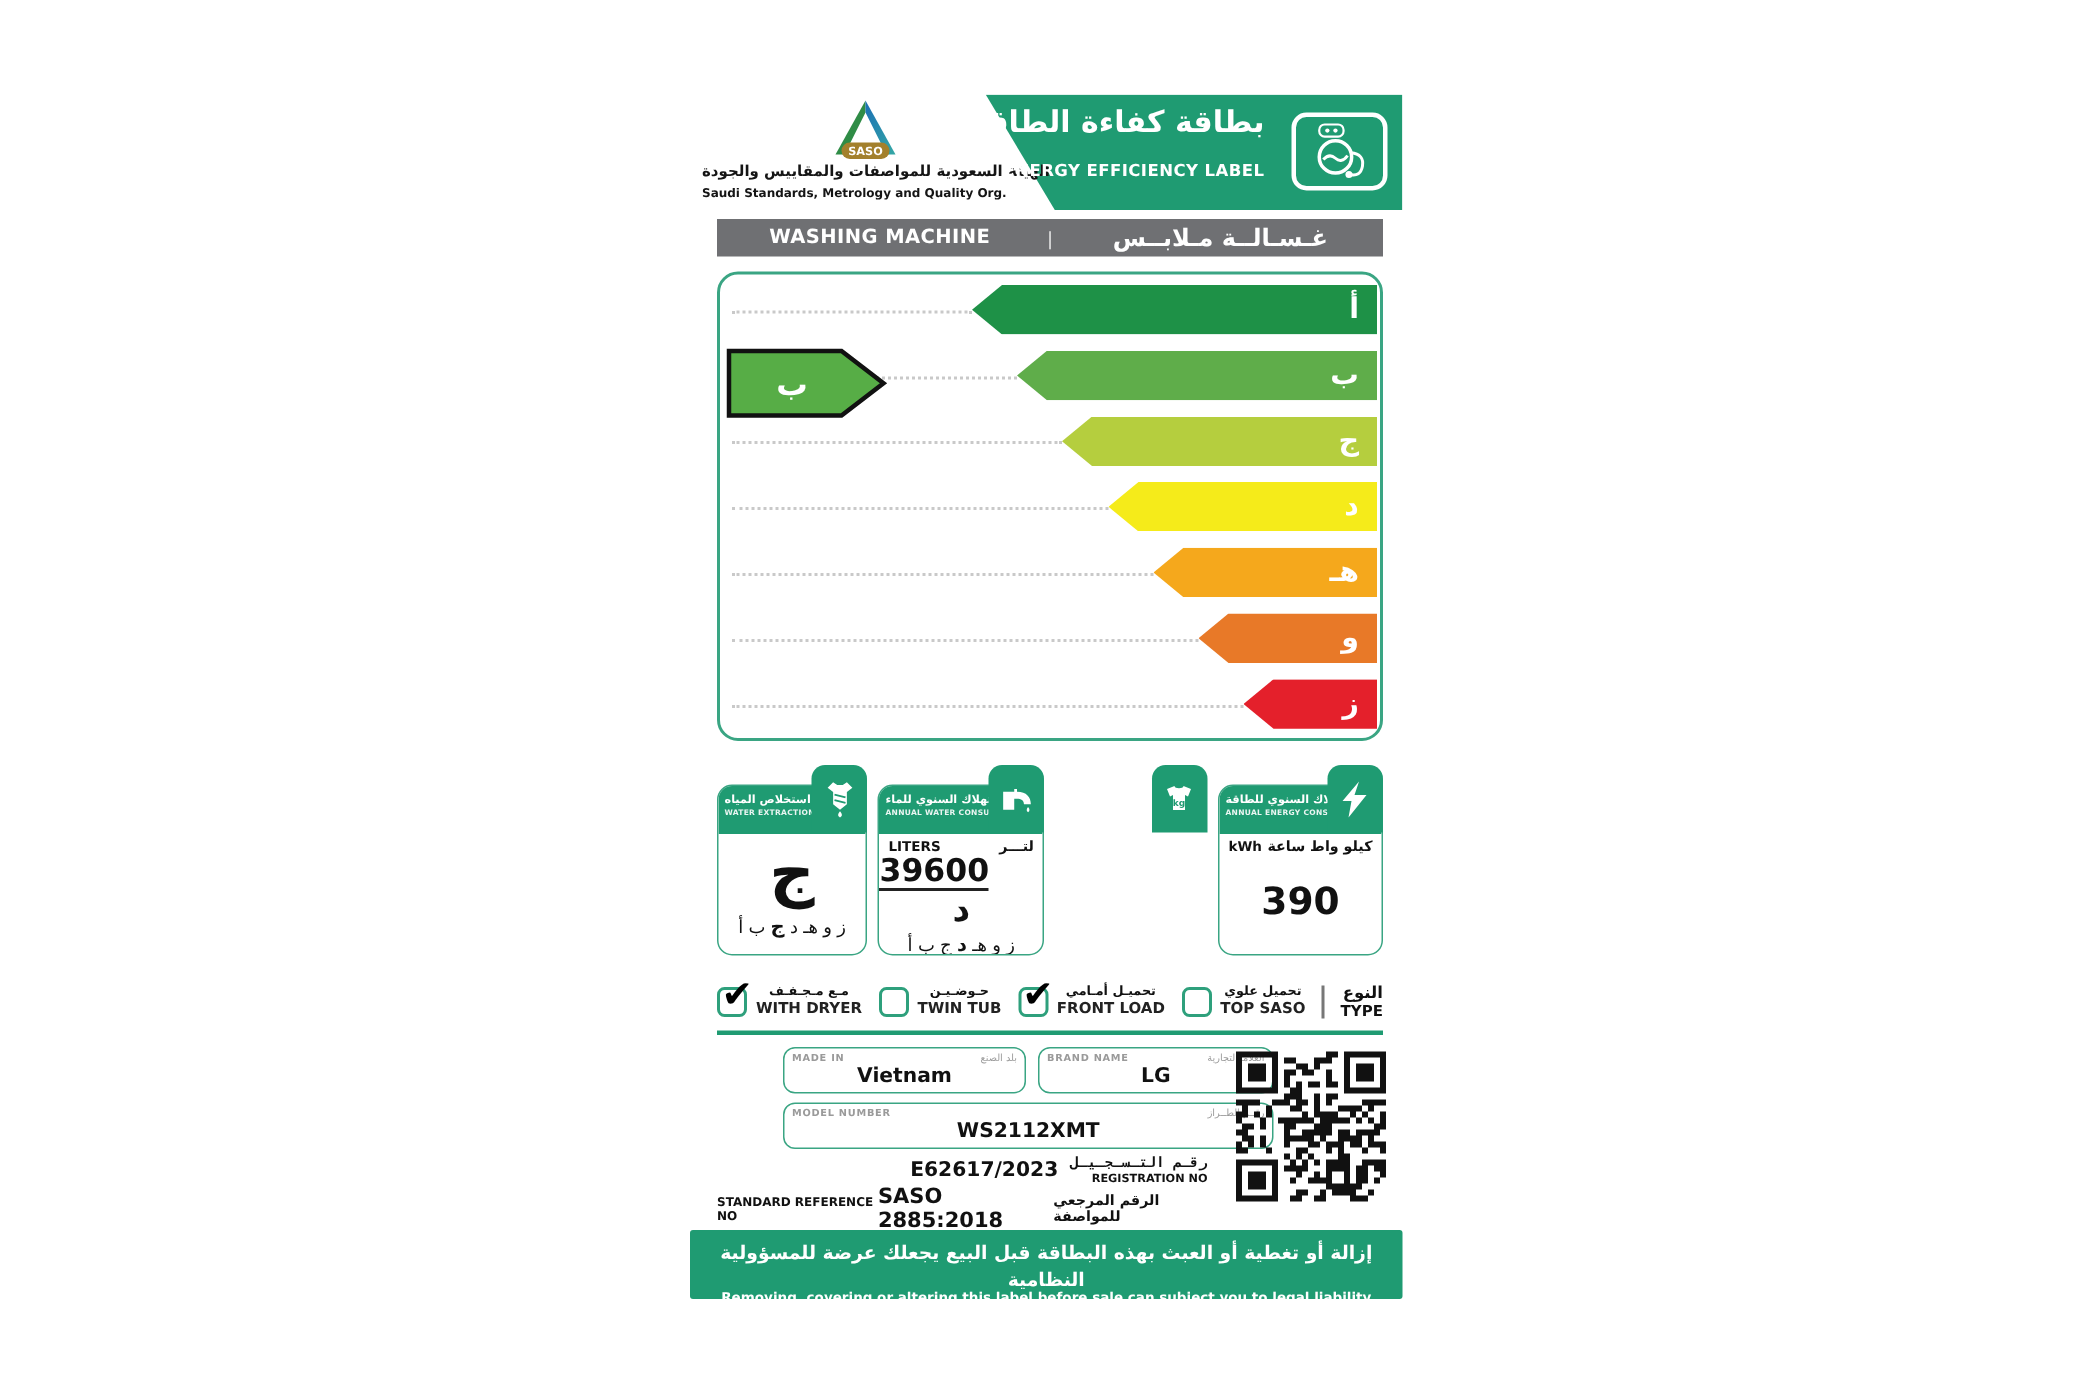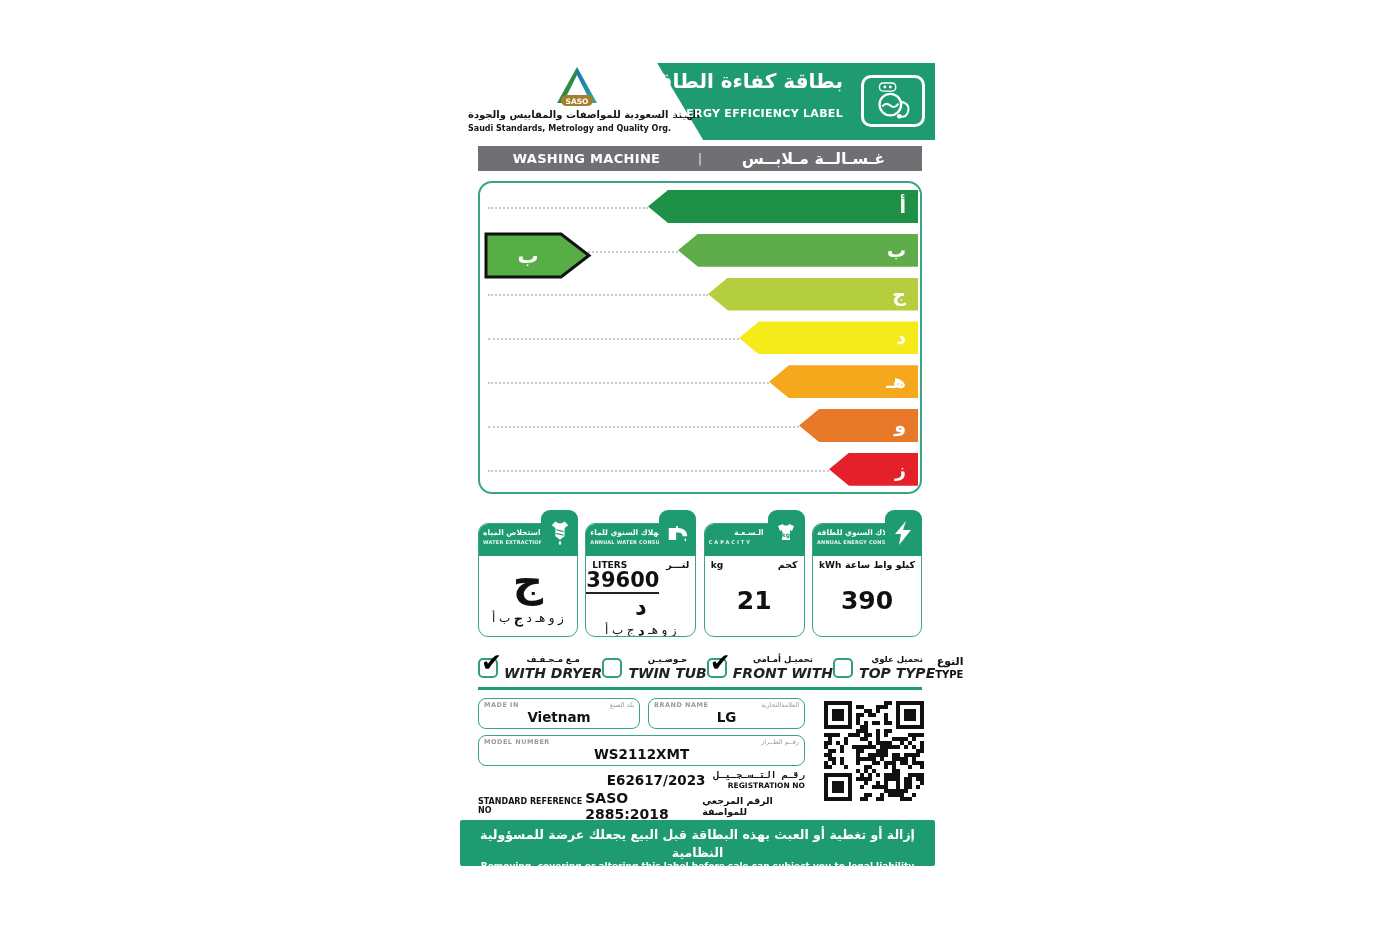--- a/index.html
+++ b/index.html
@@ -65,29 +65,29 @@
   .scale-row .bold{font-weight:bold;font-size:13px;}
 
   
   .typerow{position:absolute;left:18px;top:586px;width:444px;height:38px;display:flex;align-items:center;justify-content:space-between;}
   .opt{display:flex;align-items:center;gap:6px;}
   .cb{position:relative;width:20px;height:20px;border:2.2px solid #2ea07c;border-radius:5px;background:#fff;}
   .check-mark{position:absolute;left:1px;top:-10px;font-size:25px;color:#000;display:none;line-height:1;}
   .opt.checked .check-mark{display:block;}
   .opt-labels{display:flex;flex-direction:column;line-height:1.25;align-items:center;}
   .ol-ar{font-size:8.5px;font-weight:bold;}
-  .ol-en{font-size:14px;font-weight:bold;color:#222;white-space:nowrap;font-style:italic;}
+  .ol-en{font-size:10px;font-weight:bold;color:#222;white-space:nowrap;}
   .type-sep{width:1.5px;height:22px;background:#777;}
   .type-label{display:flex;flex-direction:column;line-height:1.2;text-align:right;}
   .tl-ar{font-size:11px;font-weight:bold;}
   .tl-en{font-size:10px;font-weight:bold;}
   .rule{position:absolute;left:18px;top:624px;width:444px;height:3px;background:var(--green);}
 
   
-  .fbox{position:absolute;border:1.5px solid #3aa583;border-radius:8px;background:#fff;height:31px;}
+  .fbox{position:absolute;border:1.5px solid #3aa583;border-radius:8px;background:#fff;height:31px;margin-left:44px;}
   .made-box{left:18px;top:635px;width:162px;}
   .brand-box{left:188px;top:635px;width:157px;padding-left:24px;}
   .model-box{left:18px;top:672px;width:327px;}
   .fb-en{position:absolute;left:5px;top:2px;font-size:6.5px;font-weight:bold;color:#9a9a9a;letter-spacing:.5px;}
   .fb-ar{position:absolute;right:5px;top:2px;font-size:6.5px;color:#9a9a9a;}
   .fb-value{position:absolute;left:0;right:0;top:10px;text-align:center;font-size:13.5px;font-weight:bold;}
   .qr{position:absolute;left:358px;top:632px;width:112px;height:112px;}
 
   .reg-row{position:absolute;left:18px;top:704px;width:327px;height:26px;display:flex;justify-content:flex-end;align-items:center;gap:8px;}
   .reg-value{font-size:13.5px;font-weight:bold;}
@@ -260,31 +260,20 @@
       </div>
     </div>
 
     <div class="ibox ibox3">
       <div class="ibox-tab">
         <svg width="24" height="22" viewBox="0 0 24 20">
           <path d="M4 3 L9 1 c0 2 6 2 6 0 L20 3 L18 8 L16 7 L16 17 L8 17 L8 7 L6 8 Z" fill="#fff"></path>
           <text x="12" y="14" text-anchor="middle" font-size="6" font-weight="bold" fill="#1f9b72">kg</text>
         </svg>
       </div>
-      <div class="ibox-frame">
-        <div class="ibox-head">
-          <div class="ih-ar">الـسـعـة</div>
-          <div class="ih-en sp">CAPACITY</div>
-        </div>
-        <div class="unit-row">
-          <span class="u-en">kg</span>
-          <span class="u-ar">كجم</span>
-        </div>
-        <div class="ibox-value">21</div>
-      </div>
     </div>
 
     <div class="ibox ibox4">
       <div class="ibox-tab">
         <svg width="22" height="26" viewBox="0 0 22 26">
           <polygon points="14,1 3,14 9,14 7,25 19,10 11,10" fill="#fff"></polygon>
         </svg>
       </div>
       <div class="ibox-frame">
         <div class="ibox-head">
@@ -316,28 +305,28 @@
         <span class="ol-ar">حـوضـيـن</span>
         <span class="ol-en">TWIN TUB</span>
       </span>
     </div>
     <div class="opt checked">
       <span class="cb">
           <span class="check-mark">✔</span>
         </span>
       <span class="opt-labels">
         <span class="ol-ar">تحميـل أمـامي</span>
-        <span class="ol-en">FRONT WITH</span>
+        <span class="ol-en">FRONT LOAD</span>
       </span>
     </div>
     <div class="opt">
       <span class="cb"></span>
       <span class="opt-labels">
         <span class="ol-ar">تحميل علوي</span>
-        <span class="ol-en">TOP TYPE</span>
+        <span class="ol-en">TOP SASO</span>
       </span>
     </div>
     <div class="type-sep"></div>
     <div class="type-label">
       <span class="tl-ar">النوع</span>
       <span class="tl-en">TYPE</span>
     </div>
   </div>
   <div class="rule"></div>
 

